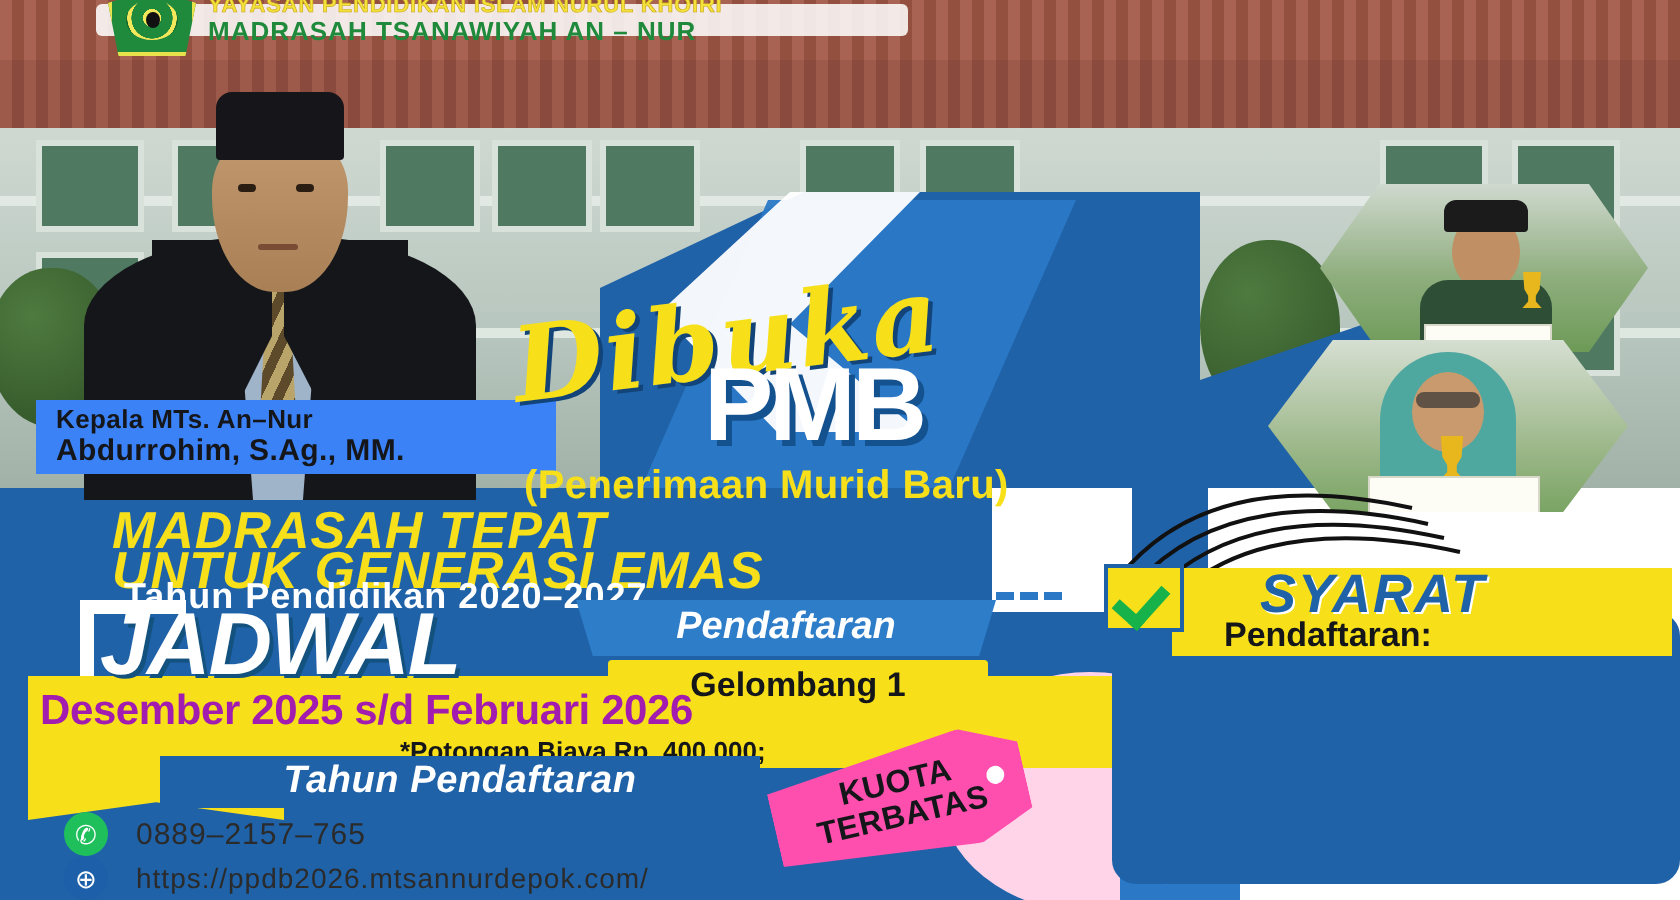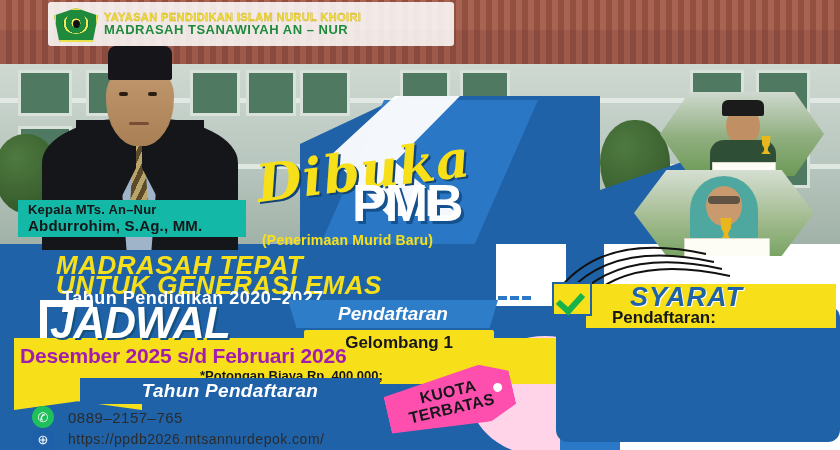--- a/index.html
+++ b/index.html
@@ -74,21 +74,21 @@
     position:absolute;left:560px;top:244px;width:44px;height:206px;background:#1f62a8;
   }
 
   
   .white-right{
     position:absolute;left:604px;top:244px;width:236px;height:206px;background:#ffffff;
   }
 
   
   .logobar{
-    position:absolute;left:48px;top:2px;width:400px;height:44px;
+    position:absolute;left:48px;top:2px;width:400px;height:16px;
     background:rgba(255,255,255,.86);
     border-radius:3px;
     display:flex;align-items:center;gap:6px;padding-left:6px;
   }
   .logo{
     width:44px;height:34px;flex:0 0 auto;position:relative;margin-top:2px;
   }
   .logo-shape{
     position:absolute;inset:0;
     background:#1f8a3b;
@@ -141,22 +141,22 @@
   }
   .hp-cap{
     position:absolute;left:94px;top:12px;width:64px;height:34px;background:#16161a;
     border-radius:8px 8px 2px 2px;
   }
   .hp-eyeL,.hp-eyeR{position:absolute;width:9px;height:4px;background:#2a1d12;border-radius:3px;top:58px;}
   .hp-eyeL{left:105px;} .hp-eyeR{left:134px;}
   .hp-mouth{position:absolute;left:115px;top:88px;width:20px;height:3px;background:#7a4c36;border-radius:3px;}
 
   .name-tag{
-    position:absolute;left:18px;top:200px;width:228px;
-    background:#14b8a6;padding:2px 6px 3px 10px;box-sizing:border-box;
+    position:absolute;left:18px;top:200px;width:260px;
+    background:#3b82f6;padding:2px 6px 3px 10px;box-sizing:border-box;
   }
   .name-tag .l1{font-size:13px;font-weight:bold;color:#15161a;letter-spacing:.2px;white-space:nowrap;}
   .name-tag .l2{font-size:15px;font-weight:bold;color:#15161a;letter-spacing:.2px;white-space:nowrap;}
 
   
   .hex{
     position:absolute;
     clip-path:polygon(18% 0,82% 0,100% 50%,82% 100%,18% 100%,0 50%);
     overflow:hidden;border:0;
   }
@@ -189,21 +189,21 @@
   }
   .pmb{
     position:absolute;left:352px;top:180px;
     font-size:52px;font-weight:bold;color:#ffffff;
     letter-spacing:-2px;line-height:.9;
     text-shadow:3px 3px 0 #14518f;
     z-index:6;
   }
   .pmb-sub{
     position:absolute;left:262px;top:232px;
-    font-size:14px;font-weight:bold;color:#f7e01a;letter-spacing:.2px;
+    font-size:20px;font-weight:bold;color:#f7e01a;letter-spacing:.2px;
     z-index:6;white-space:nowrap;
   }
   .tagline1,.tagline2{
     position:absolute;left:56px;
     font-size:26px;font-weight:bold;font-style:italic;
     color:#f7e01a;letter-spacing:.5px;white-space:nowrap;z-index:6;
   }
   .tagline1{top:250px;}
   .tagline2{top:270px;}
   .tahun{

